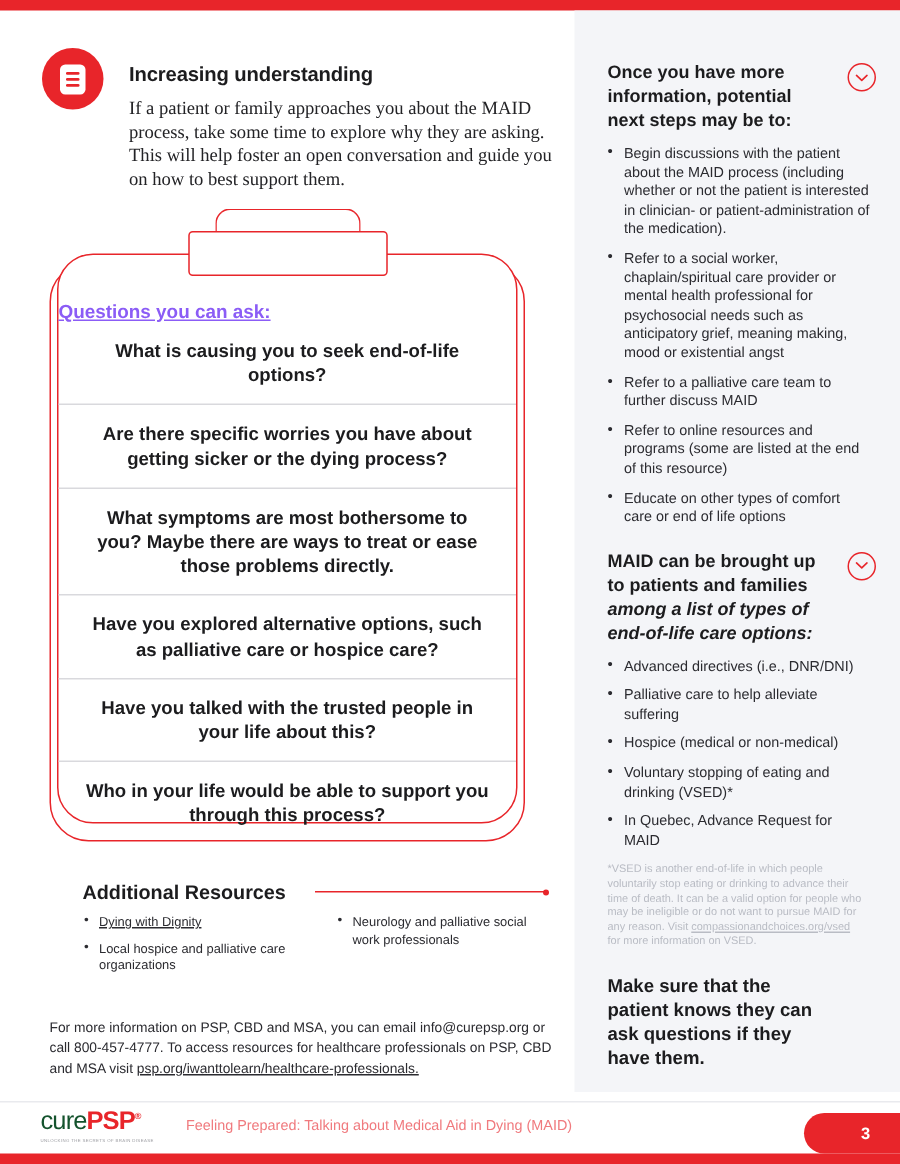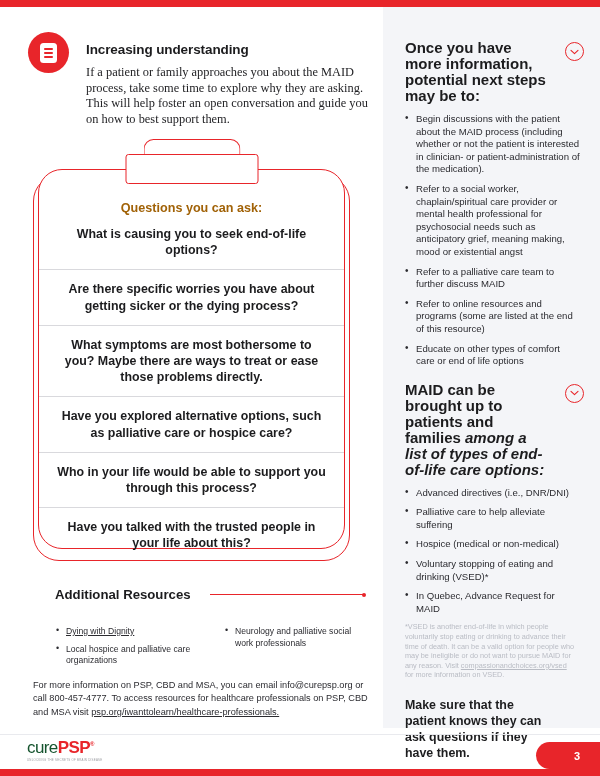--- a/index.html
+++ b/index.html
@@ -56,58 +56,59 @@
     border-radius:10px 10px 0 0;box-sizing:border-box;background:#fff;
   }
   .clip-tab-box{
     position:absolute;left:50%;transform:translateX(-50%);top:-21px;
     width:133px;height:30px;border:1.3px solid #e8252a;border-radius:3px;
     box-sizing:border-box;background:#fff;
   }
 
   .clip-content{position:absolute;left:6px;top:0;width:305px;height:380px;padding-top:26px;box-sizing:border-box;}
   .clip-heading{
-    text-align:center;color:#a16207;font-size:12.6px;font-weight:bold;
+    color:#8b5cf6;font-size:12.6px;font-weight:bold;
     margin:0 0 9px 0;
+    text-decoration:underline;
   }
   .q-item{
     text-align:center;font-size:12.4px;font-weight:bold;line-height:16.2px;
     color:#1c1c1e;padding:11px 16px 11px 16px;border-top:1px solid #d9d9dd;
   }
   .q-item.first{border-top:none;padding-top:2px;}
 
   
   .ar{position:absolute;left:55px;top:580px;width:310px;}
   .ar-head{display:flex;align-items:center;gap:19px;}
   .ar-title{font-size:13.2px;font-weight:bold;color:#1c1c1e;white-space:nowrap;}
   .ar-line{flex:1;height:1px;background:#e8252a;position:relative;}
   .ar-line::after{
     content:"";position:absolute;right:-1px;top:-1.5px;width:4px;height:4px;
     border-radius:50%;background:#e8252a;
   }
-  .ar-cols{display:flex;margin-top:24px;gap:28px;}
+  .ar-cols{display:flex;margin-top:7px;gap:28px;}
   .ar-col{width:148px;}
   .ar-li{
     position:relative;padding-left:11px;font-size:8.6px;line-height:11.6px;
     color:#2b2b30;margin-bottom:6px;
   }
   .ar-li::before{content:"•";position:absolute;left:1px;top:-1px;font-size:9px;color:#2b2b30;}
   .ar-link{text-decoration:underline;}
 
   
   .contact{
     position:absolute;left:33px;top:672px;width:337px;
     font-size:9.2px;line-height:13.4px;color:#2b2b30;
   }
   .contact u{text-decoration:underline;}
 
   
   .rc{position:absolute;left:405px;top:40px;width:176px;}
   .rc-h{
-    font-size:15px;font-weight:bold;line-height:16px;color:#1c1c1e;
+    font-size:12px;font-weight:bold;line-height:16px;color:#1c1c1e;
     width:142px;
   }
   .rc-h .ital{font-style:italic;}
   .chev{
     position:absolute;right:-3px;width:17px;height:17px;border:1.1px solid #e8252a;
     border-radius:50%;display:flex;align-items:center;justify-content:center;
   }
   .chev svg{display:block;}
   .rc-ul{margin:9px 0 0 0;padding:0;list-style:none;}
   .rc-li{
@@ -169,22 +170,22 @@
       <div class="clip-inner"></div>
       <div class="clip-tab-top"></div>
       <div class="clip-tab-box"></div>
 
       <div class="clip-content">
         <div class="clip-heading">Questions you can ask:</div>
         <div class="q-item first">What is causing you to seek end-of-life options?</div>
         <div class="q-item">Are there specific worries you have about getting sicker or the dying process?</div>
         <div class="q-item">What symptoms are most bothersome to you? Maybe there are ways to treat or ease those problems directly.</div>
         <div class="q-item">Have you explored alternative options, such as palliative care or hospice care?</div>
+        <div class="q-item">Have you talked with the trusted people in your life about this?</div>
         <div class="q-item">Who in your life would be able to support you through this process?</div>
-        <div class="q-item">Have you talked with the trusted people in your life about this?</div>
       </div>
     </div>
 
     <div class="ar">
       <div class="ar-head">
         <div class="ar-title">Additional Resources</div>
         <div class="ar-line"></div>
       </div>
       <div class="ar-cols">
         <div class="ar-col">
@@ -244,19 +245,20 @@
     <div class="rc-final">Make sure that the patient knows they can ask questions if they have them.</div>
   </div>
 
   <div class="footer-rule"></div>
 
   <div class="logo">
     <div class="logo-word"><span class="logo-cure">cure</span><span class="logo-psp">PSP</span><span class="logo-tm">®</span></div>
     <div class="logo-tag">UNLOCKING THE SECRETS OF BRAIN DISEASE</div>
   </div>
 
+  <div class="footer-title">Feeling Prepared: Talking about Medical Aid in Dying (MAID)</div>
 
   <div class="pagepill">
     <span>3</span>
   </div>
 
   <div class="bottombar"></div>
 </div>
 
 </body></html>

